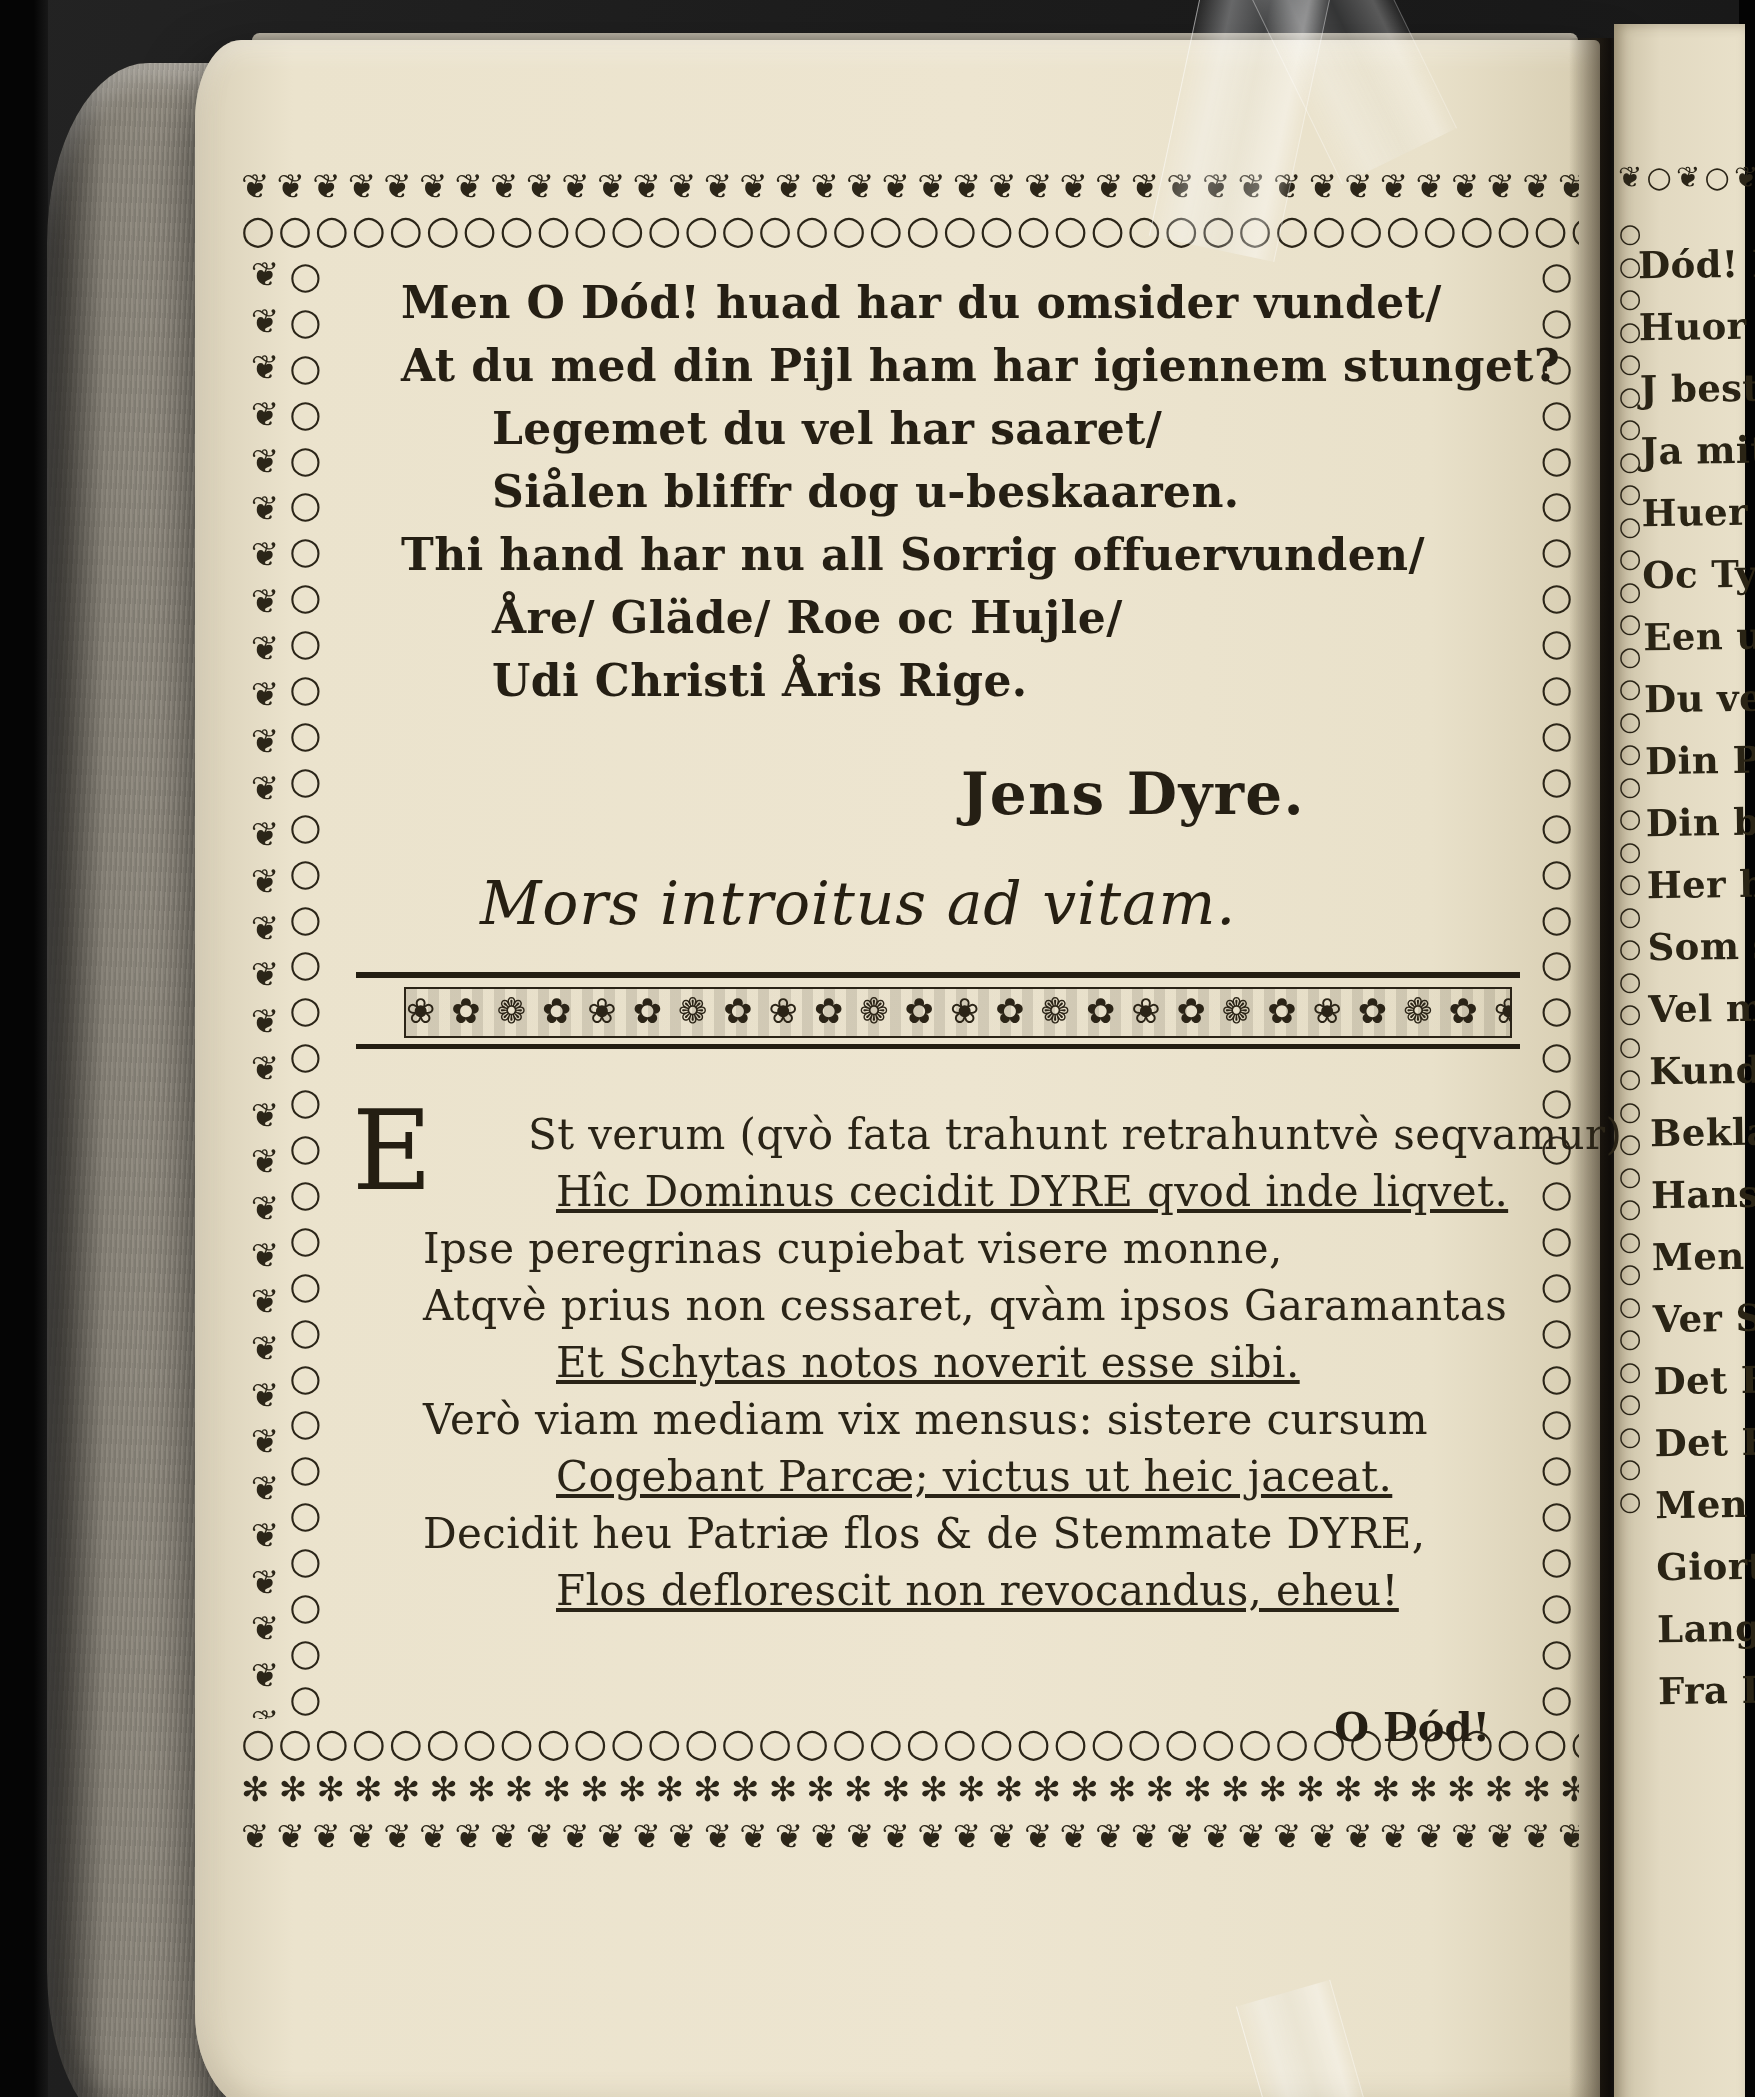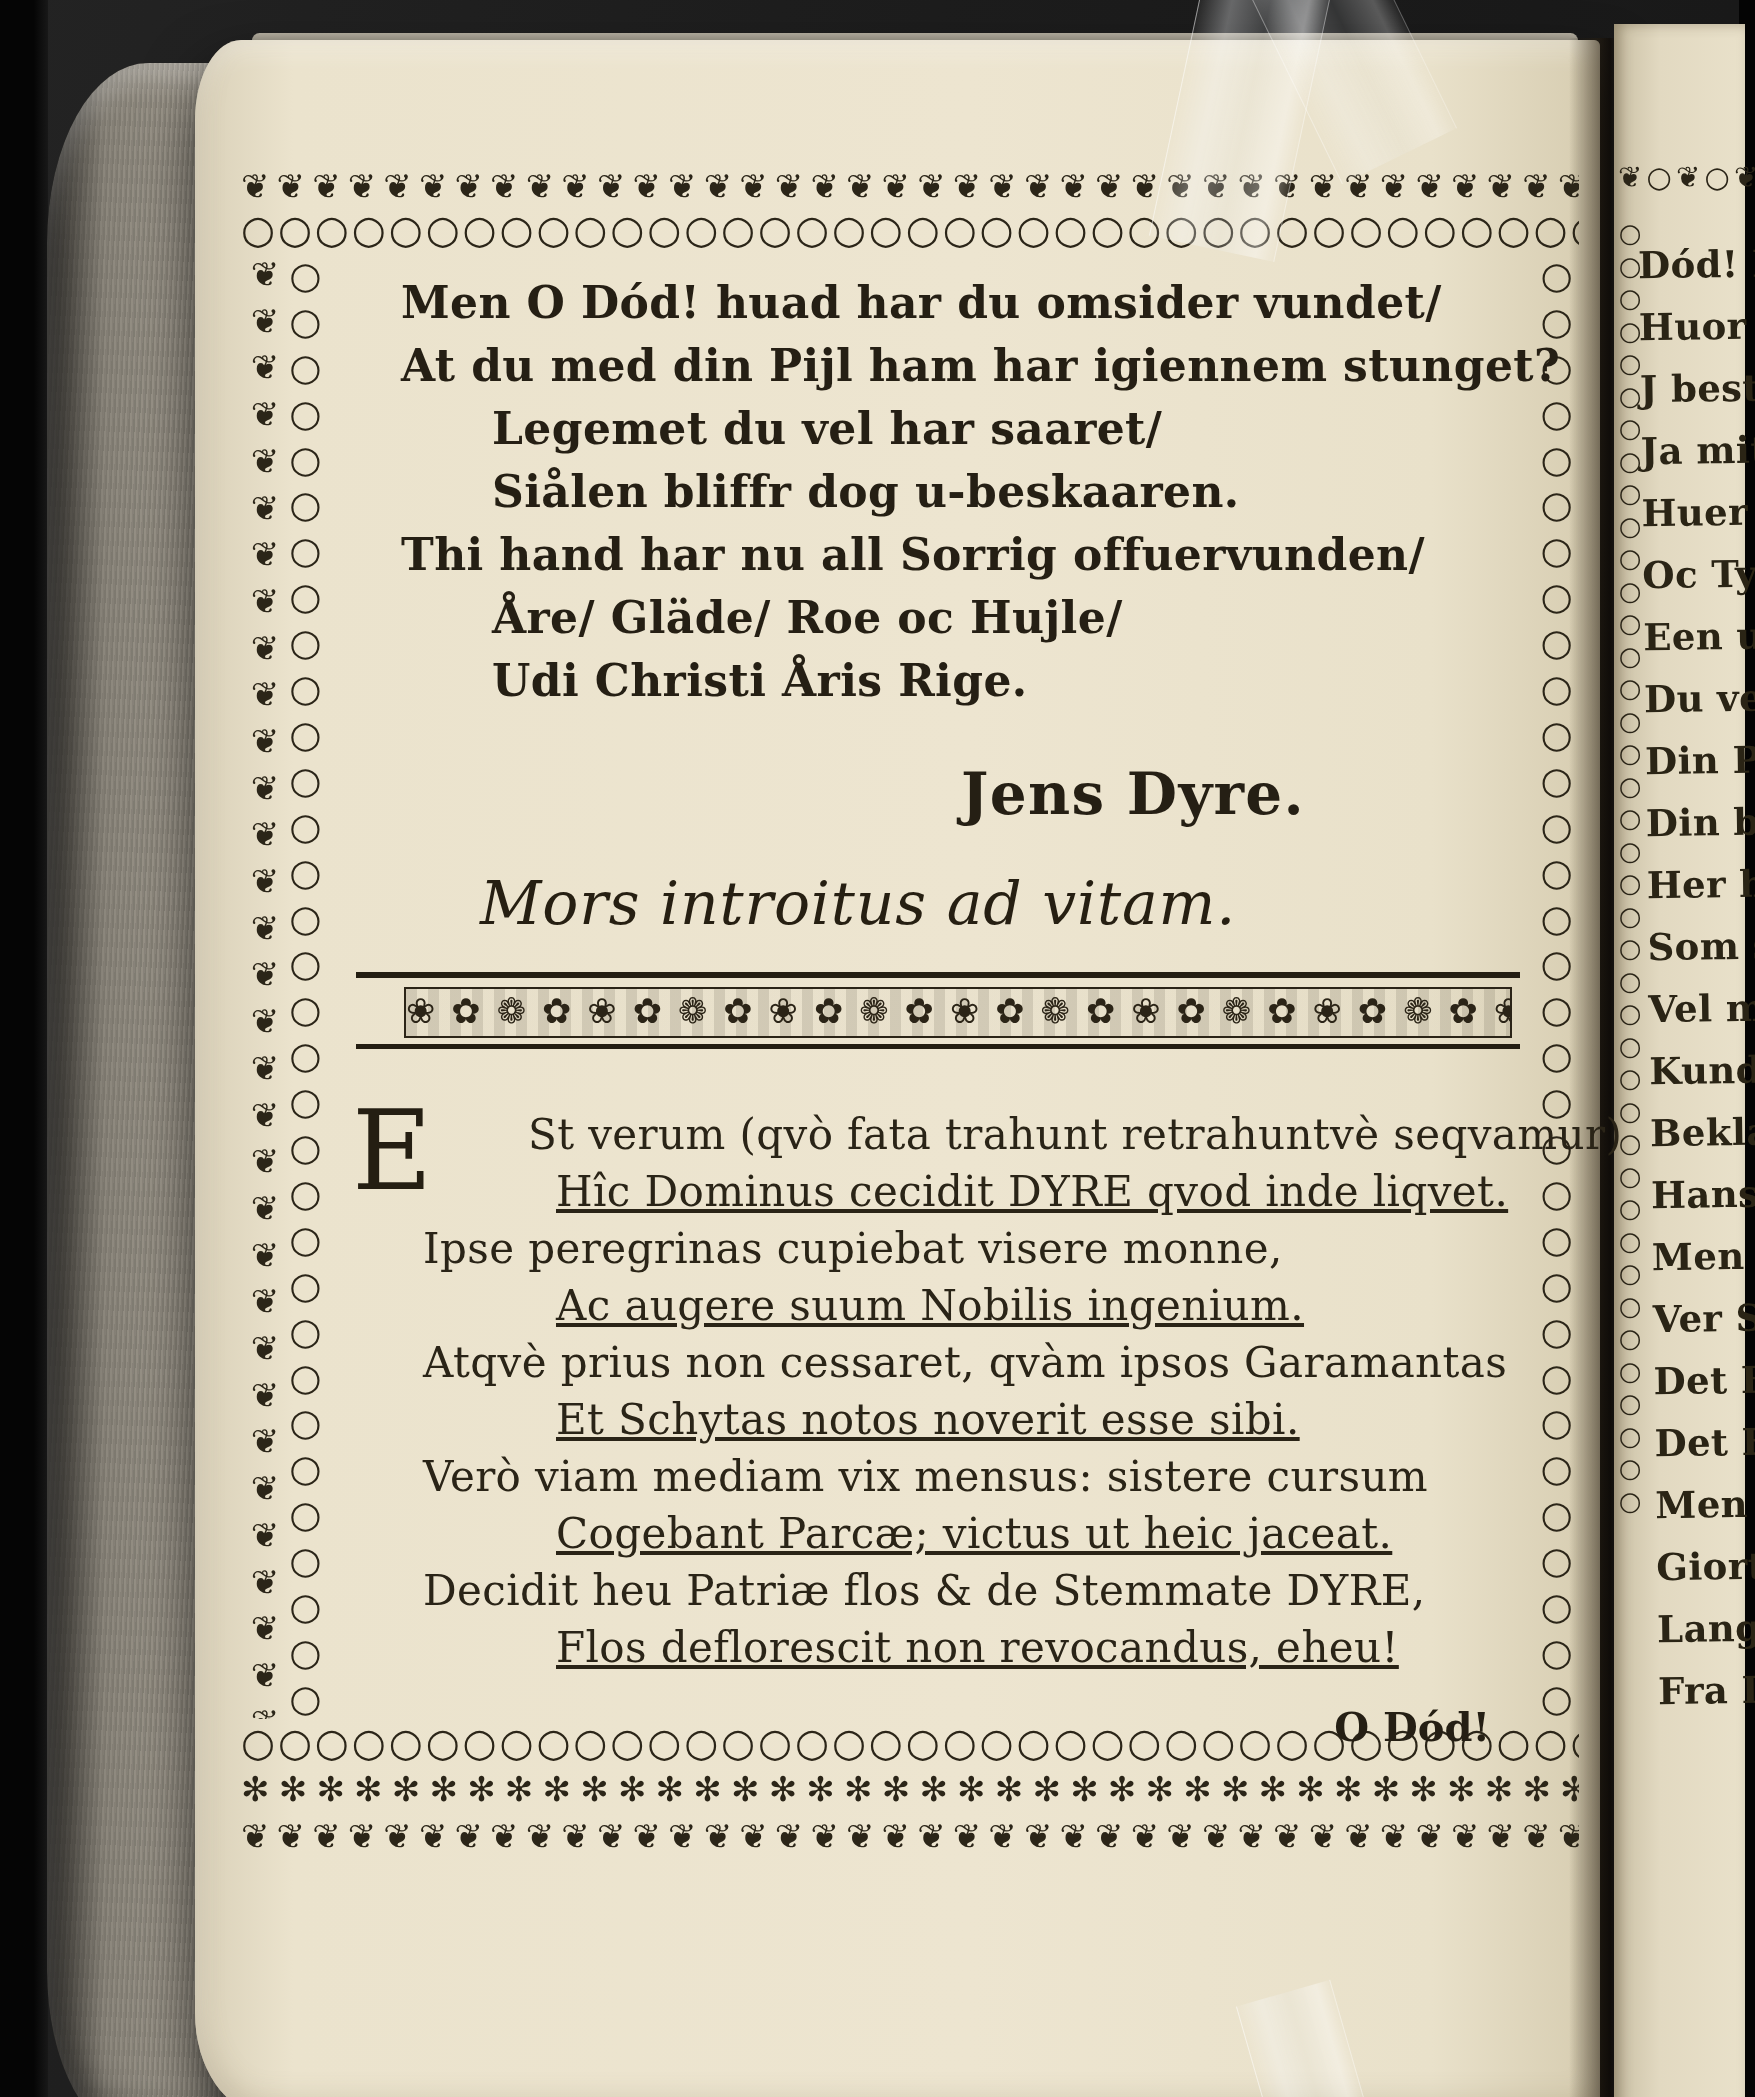--- a/index.html
+++ b/index.html
@@ -117,21 +117,20 @@
 
   <div class="abs rule-a"></div>
   <div class="abs band">❀✿❁✿❀✿❁✿❀✿❁✿❀✿❁✿❀✿❁✿❀✿❁✿❀✿❁✿❀✿❁✿</div>
   <div class="abs rule-b"></div>
 
   <div class="abs dropcap roman">E</div>
   <div class="abs latin roman">
     <div class="ll ll-first">St verum (qvò fata trahunt retrahuntvè seqvamur)</div>
     <div class="ll ll-ind">Hîc Dominus cecidit DYRE qvod inde liqvet.</div>
     <div class="ll">Ipse peregrinas cupiebat visere monne,</div>
-    <div class="ll ll-ind">Ac augere suum Nobilis ingenium.</div>
     <div class="ll">Atqvè prius non cessaret, qvàm ipsos Garamantas</div>
     <div class="ll ll-ind">Et Schytas notos noverit esse sibi.</div>
     <div class="ll">Verò viam mediam vix mensus: sistere cursum</div>
     <div class="ll ll-ind">Cogebant Parcæ; victus ut heic jaceat.</div>
     <div class="ll">Decidit heu Patriæ flos &amp; de Stemmate DYRE,</div>
     <div class="ll ll-ind">Flos deflorescit non revocandus, eheu!</div>
   </div>
 
   <div class="abs catchword blackletter">O Dód!</div>
 

